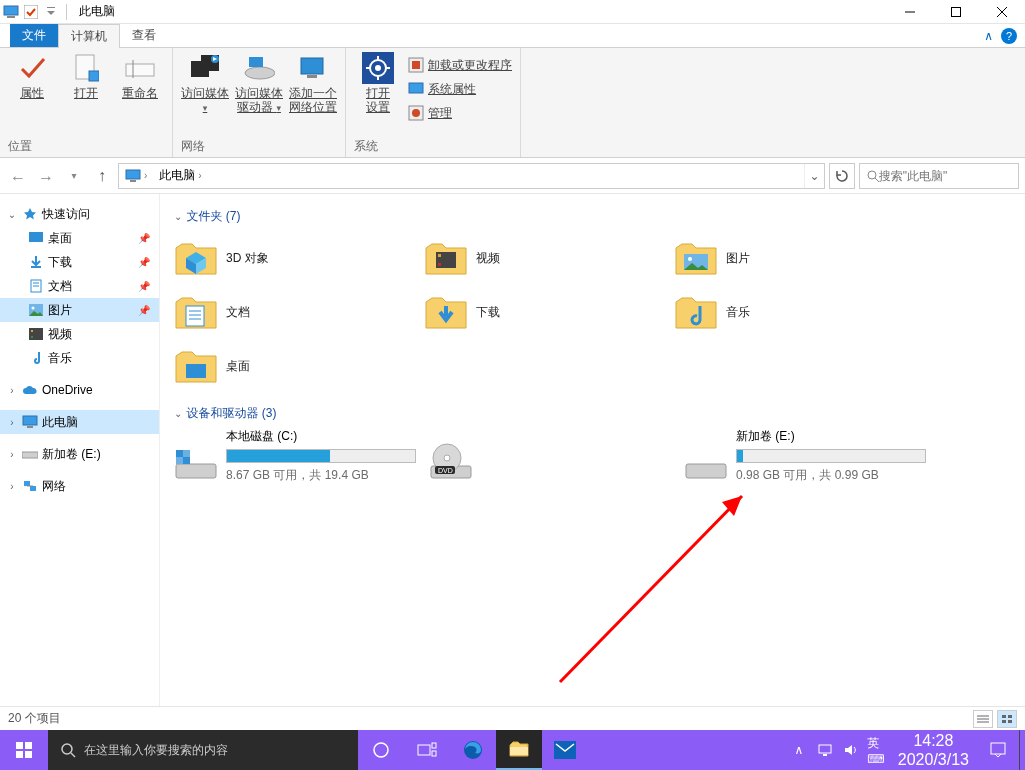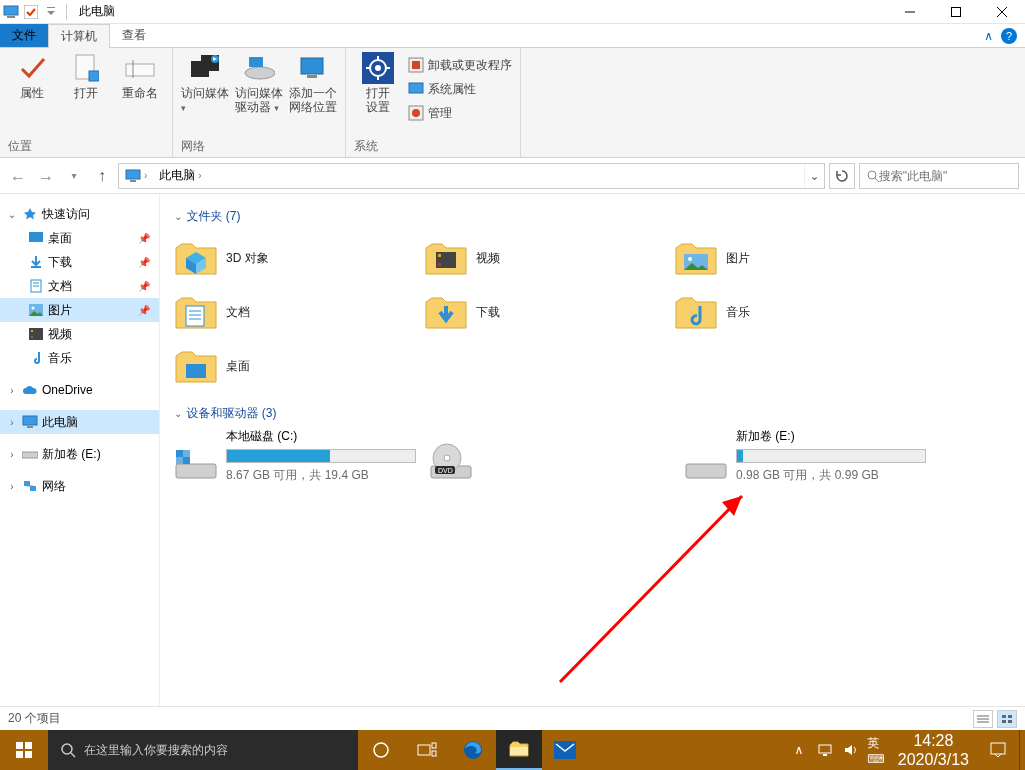--- a/index.html
+++ b/index.html
@@ -10,31 +10,31 @@
 .titlebar .qat{display:flex;align-items:center;gap:2px;padding-left:2px;}
 .titlebar .qat .qicon{width:18px;height:18px;display:flex;align-items:center;justify-content:center;}
 .titlebar .sep{width:1px;height:16px;background:#ccc;margin:0 6px;}
 .titlebar .title{margin-left:6px;color:#000;}
 .titlebar .winbtns{margin-left:auto;display:flex;}
 .titlebar .winbtn{width:46px;height:24px;display:flex;align-items:center;justify-content:center;font-size:12px;color:#333;}
 
 
 .tabsrow{height:24px;background:#fff;display:flex;align-items:stretch;font-size:12px;border-bottom:1px solid #d0d0d0;}
 .tab{padding:0 12px;display:flex;align-items:center;color:#444;cursor:default;}
-.tab.file{background:#1979ca;color:#000000;}
+.tab.file{background:#1979ca;color:#ffffff;margin-left:10px;}
 .tab.active{background:#f5f5f5;border:1px solid #d0d0d0;border-bottom:none;margin-bottom:-1px;}
 .tabsrow .help{margin-left:auto;display:flex;align-items:center;gap:8px;padding-right:8px;color:#666;}
 .help .qmark{width:16px;height:16px;border-radius:50%;background:#0078d7;color:#fff;display:flex;align-items:center;justify-content:center;font-size:11px;}
 
 
 .ribbon{height:110px;background:#f5f5f5;border-bottom:1px solid #d0d0d0;display:flex;font-size:12px;color:#444;}
 .rgroup{border-right:1px solid #d9d9d9;padding:4px 8px 2px;display:flex;flex-direction:column;}
 .rgroup .btns{flex:1;display:flex;align-items:flex-start;gap:6px;}
 .rgroup .gname{text-align:left;font-size:12px;color:#666;padding-top:2px;}
-.rbtn{display:flex;flex-direction:column;align-items:center;width:48px;gap:2px;text-align:left;line-height:1.2;cursor:default;}
+.rbtn{display:flex;flex-direction:column;align-items:center;width:48px;gap:2px;text-align:center;line-height:1.2;cursor:default;text-decoration:underline;}
 .rbtn.small{flex-direction:row;width:auto;align-items:center;gap:4px;height:22px;}
 .rico{width:32px;height:32px;display:flex;align-items:center;justify-content:center;}
 .rico.sm{width:16px;height:16px;}
 .rcol{display:flex;flex-direction:column;gap:2px;}
 
 
 .addrrow{height:36px;display:flex;align-items:center;gap:4px;padding:4px 6px;border-bottom:1px solid #e5e5e5;}
 .navbtn{width:24px;height:24px;display:flex;align-items:center;justify-content:center;color:#888;}
 .navbtn.up{color:#555}
 .addrbox{flex:1;border:1px solid #ccc;height:26px;display:flex;align-items:center;font-size:12px;background:#fff;}
@@ -70,21 +70,21 @@
 .drive-item .bar{width:190px;height:14px;border:1px solid #bcbcbc;background:#eee;margin:4px 0;position:relative;}
 .drive-item .bar .fill{position:absolute;top:0;left:0;bottom:0;background:#26a0da;}
 .drive-item .sub{color:#6c6c6c;}
 
 
 .status{height:24px;border-top:1px solid #e5e5e5;display:flex;align-items:center;font-size:12px;color:#555;padding:0 8px;}
 .status .viewbtns{margin-left:auto;display:flex;gap:4px;}
 .status .viewbtn{width:20px;height:18px;border:1px solid #ccc;display:flex;align-items:center;justify-content:center;}
 
 
-.taskbar{height:40px;background:#a16207;display:flex;align-items:center;color:#fff;font-size:12px;}
+.taskbar{height:40px;background:#8b5cf6;display:flex;align-items:center;color:#fff;font-size:12px;}
 .taskbar .start{width:48px;height:100%;display:flex;align-items:center;justify-content:center;}
 .taskbar .searchtb{flex:0 0 310px;height:100%;background:#2b2b2b;display:flex;align-items:center;gap:8px;padding:0 12px;color:#ccc;}
 .taskbar .tbtn{width:46px;height:100%;display:flex;align-items:center;justify-content:center;color:#fff;}
 .taskbar .tbtn.active{background:#272727;border-bottom:2px solid #76b9ed;}
 .taskbar .tray{margin-left:auto;display:flex;align-items:center;height:100%;}
 .taskbar .trayicon{width:26px;height:100%;display:flex;align-items:center;justify-content:center;color:#fff;font-size:12px;}
 .taskbar .ime{padding:0 4px;font-size:12px;letter-spacing:2px;}
 .taskbar .clock{padding:0 8px;text-align:center;line-height:1.2;font-size:16px;}
 .taskbar .notif{width:42px;height:100%;display:flex;align-items:center;justify-content:center;}
 .taskbar .showdesk{width:6px;height:100%;border-left:1px solid #444;}

